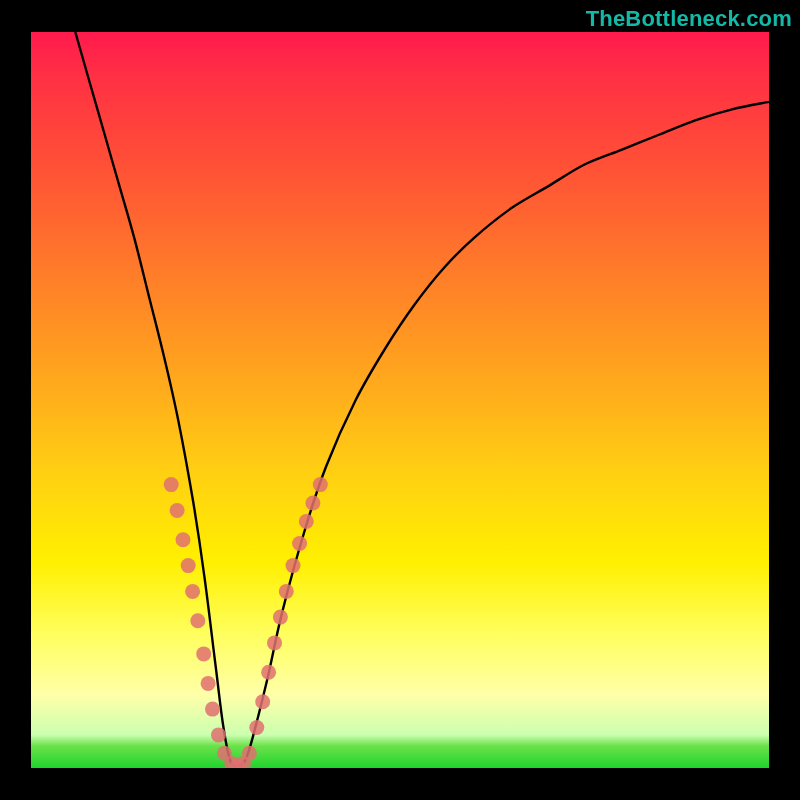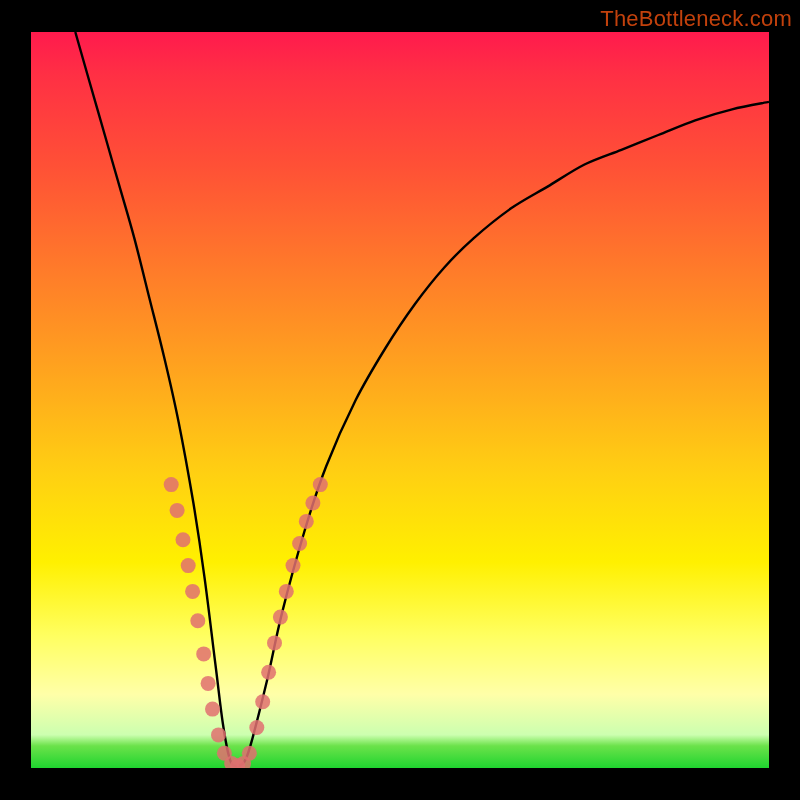--- a/index.html
+++ b/index.html
@@ -36,23 +36,23 @@
       #ffffa8 90%,
       #ccffb0 95.5%,
       #6be24a 97%,
       #1fd42f 100%
     );
   }
   .watermark {
     position: absolute;
     top: 6px;
     right: 8px;
-    color: #c2410c;
+    color: #14b8a6;
     font-size: 22px;
-    font-weight: 400;
+    font-weight: 700;
     letter-spacing: 0.2px;
     z-index: 20;
   }
   svg.curve {
     position: absolute;
     left: 0;
     top: 0;
     width: 738px;
     height: 736px;
     z-index: 10;

